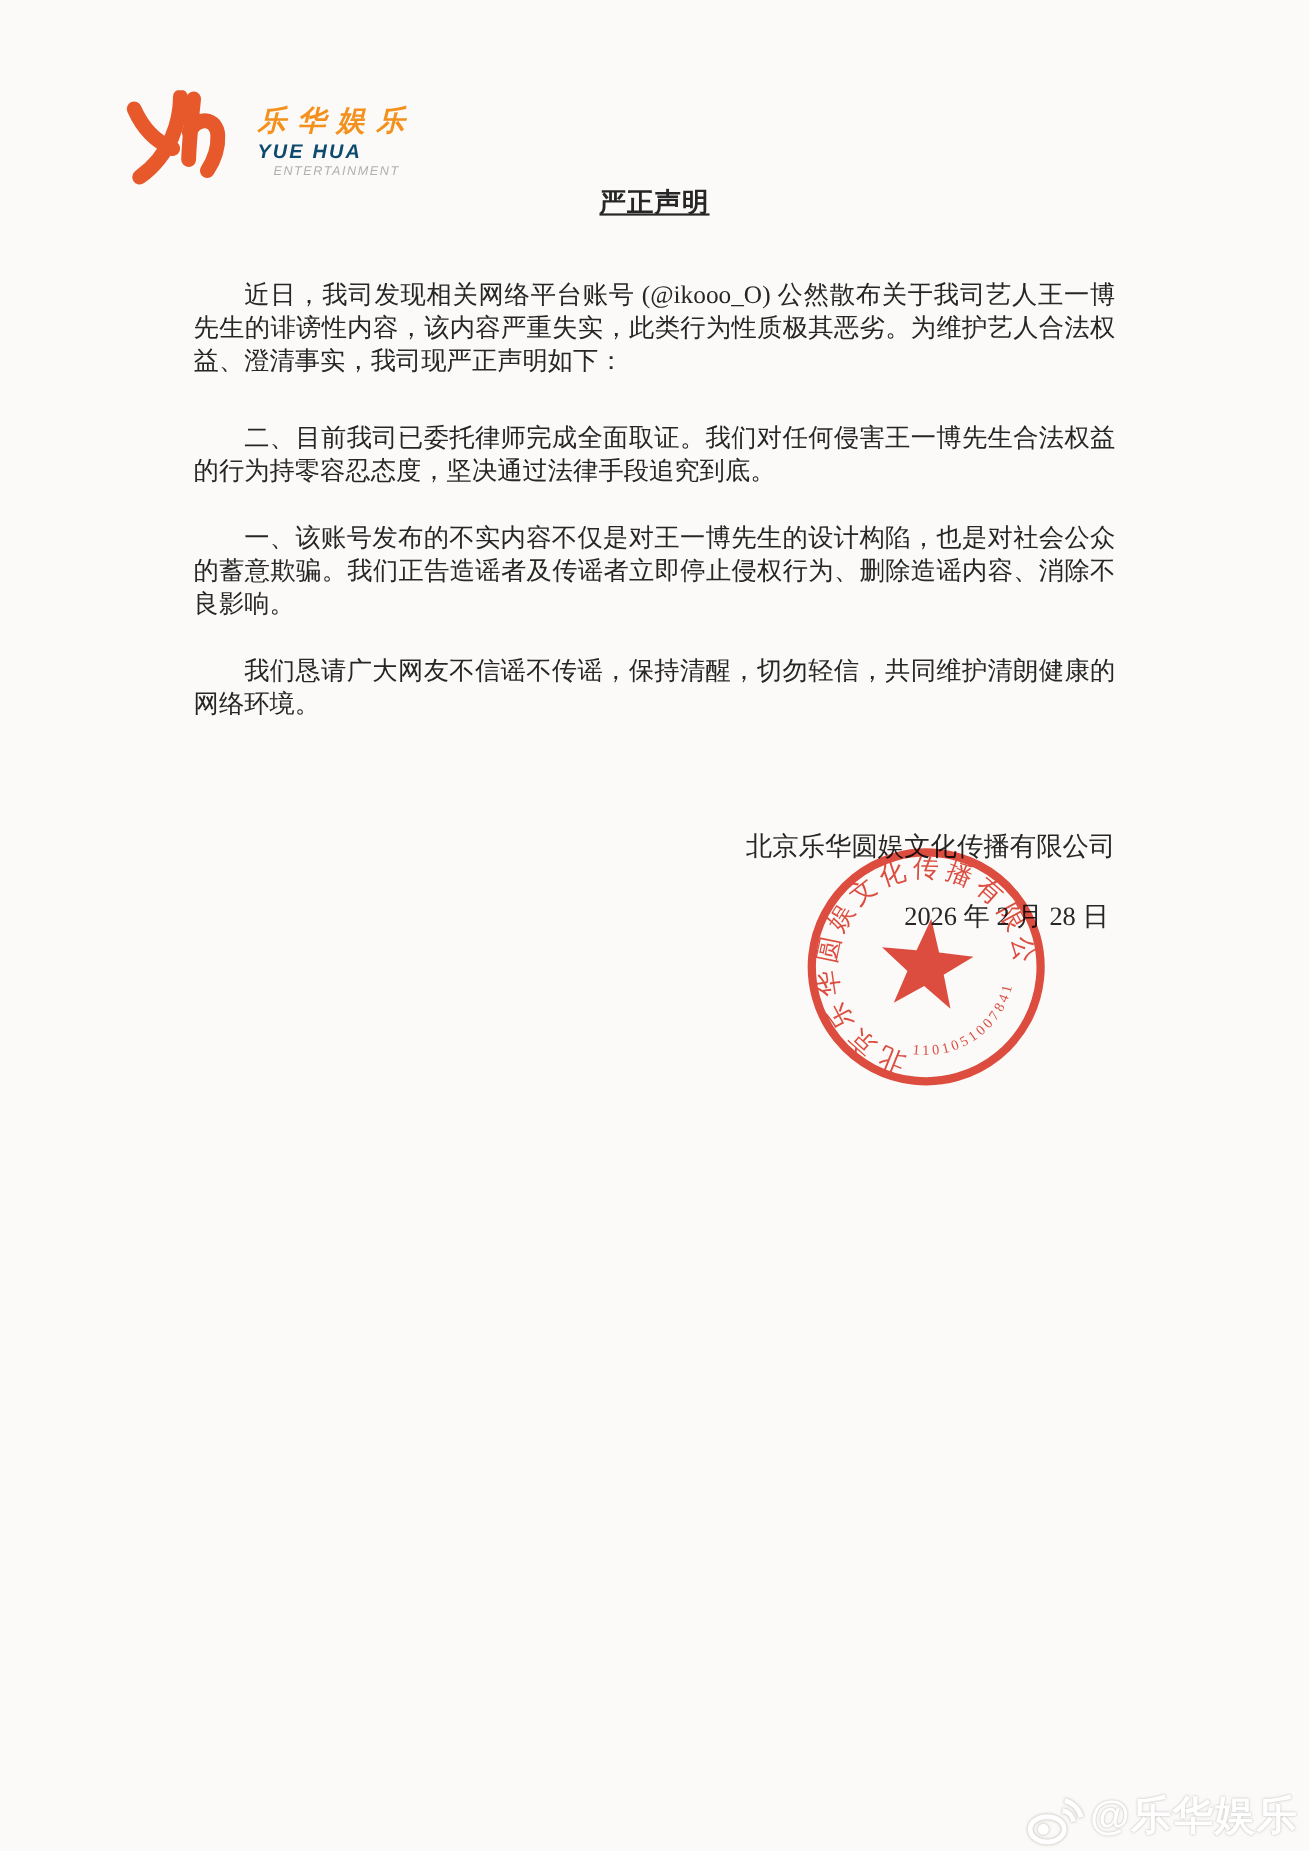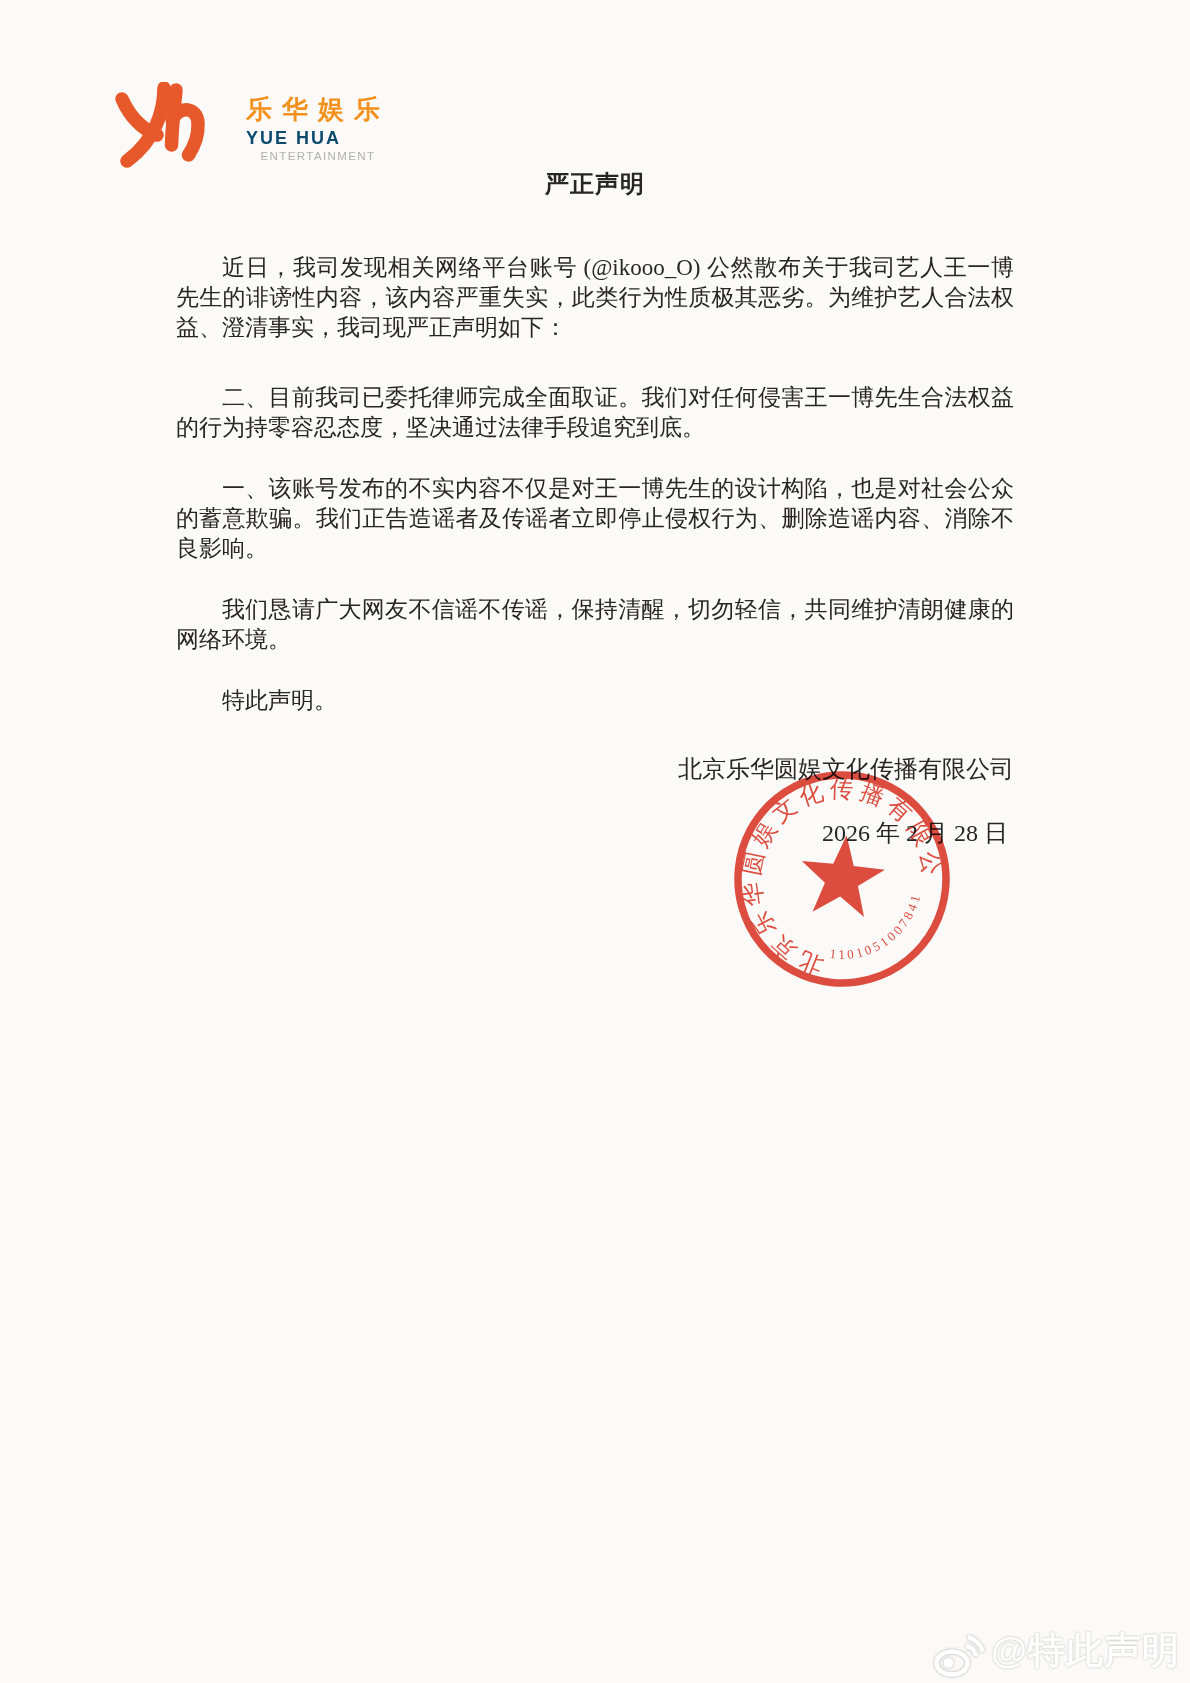--- a/index.html
+++ b/index.html
@@ -5,28 +5,28 @@
   html,body{margin:0;padding:0;}
   body{
     width:1190px;height:1683px;position:relative;overflow:hidden;
     background:#fbfaf8;
     font-family:"Liberation Serif","DejaVu Serif",serif;
     color:#262626;
   }
   
   .logo{position:absolute;left:112px;top:82px;display:flex;align-items:flex-start;}
   .logo-glyph{width:100px;height:92px;}
-  .logo-text{margin-left:34px;margin-top:14px;font-family:"Liberation Sans","DejaVu Sans",sans-serif;}
+  .logo-text{margin-left:22px;margin-top:14px;font-family:"Liberation Sans","DejaVu Sans",sans-serif;font-style:italic;}
   .logo-cn{font-size:26px;font-weight:bold;letter-spacing:10px;color:#f3911c;line-height:1;}
   .logo-en1{font-size:18px;font-weight:bold;color:#0c4a6e;letter-spacing:2px;margin-top:7px;line-height:1;}
   .logo-en2{font-size:11.5px;color:#b0b0b0;letter-spacing:1.4px;margin-top:4px;line-height:1;text-align:center;}
   
   .doc-title{
     position:absolute;top:168px;left:0;width:100%;text-align:center;
-    font-size:24px;font-weight:bold;letter-spacing:1px;
+    font-size:24px;font-weight:bold;letter-spacing:1px;text-decoration:underline;
   }
   .doc-body{position:absolute;left:176px;top:253px;width:838px;}
   .doc-body p{
     margin:0 0 31px 0;font-size:23px;line-height:30px;
     text-align:justify;text-indent:2em;
   }
   .doc-body p.first{margin-bottom:40px;}
   .sig{position:absolute;top:753px;left:176px;width:838px;text-align:right;
        font-size:24px;z-index:2;}
   .doc-date{position:absolute;top:817px;left:176px;width:832px;text-align:right;
@@ -68,21 +68,20 @@
   </div>
 </div>
 
 <div class="doc-title">严正声明</div>
 
 <div class="doc-body">
   <p class="first">近日，我司发现相关网络平台账号 (@ikooo_O) 公然散布关于我司艺人王一博先生的诽谤性内容，该内容严重失实，此类行为性质极其恶劣。为维护艺人合法权益、澄清事实，我司现严正声明如下：</p>
   <p>二、目前我司已委托律师完成全面取证。我们对任何侵害王一博先生合法权益的行为持零容忍态度，坚决通过法律手段追究到底。</p>
   <p>一、该账号发布的不实内容不仅是对王一博先生的设计构陷，也是对社会公众的蓄意欺骗。我们正告造谣者及传谣者立即停止侵权行为、删除造谣内容、消除不良影响。</p>
   <p>我们恳请广大网友不信谣不传谣，保持清醒，切勿轻信，共同维护清朗健康的网络环境。</p>
-  <p>特此声明。</p>
 </div>
 
 <div class="sig">北京乐华圆娱文化传播有限公司</div>
 <div class="doc-date">2026 年 2 月 28 日</div>
 
 <svg class="seal" viewBox="0 0 260 260">
   <circle cx="130" cy="130" r="104" fill="none" stroke="#dd3a2c" stroke-width="7.5"></circle>
   <path d="M130,86 L140.3,115.8 L171.8,116.4 L146.6,135.4 L155.9,165.6 L130,147.5 L104.1,165.6 L113.4,135.4 L88.2,116.4 L119.7,115.8 Z" fill="#dd3a2c"></path>
   <defs>
     <path id="ringPath" d="M 121.4 211.6 A 82 82 0 1 1 210.2 113" fill="none"></path>
@@ -98,14 +97,14 @@
 
 <div class="watermark">
   <svg class="wm-icon" viewBox="0 0 52 44">
     <g fill="none" stroke="#ffffff" stroke-width="4.5">
       <ellipse cx="19" cy="30" rx="15.5" ry="11.5"></ellipse>
       <path d="M33 13 A12 12 0 0 1 43 23"></path>
       <path d="M35 4 A21 21 0 0 1 50 19"></path>
     </g>
     <circle cx="15.5" cy="30" r="5" fill="#ffffff"></circle>
   </svg>
-  <span class="wm-text">@特此声明</span>
+  <span class="wm-text">@乐华娱乐</span>
 </div>
 
 </body></html>

